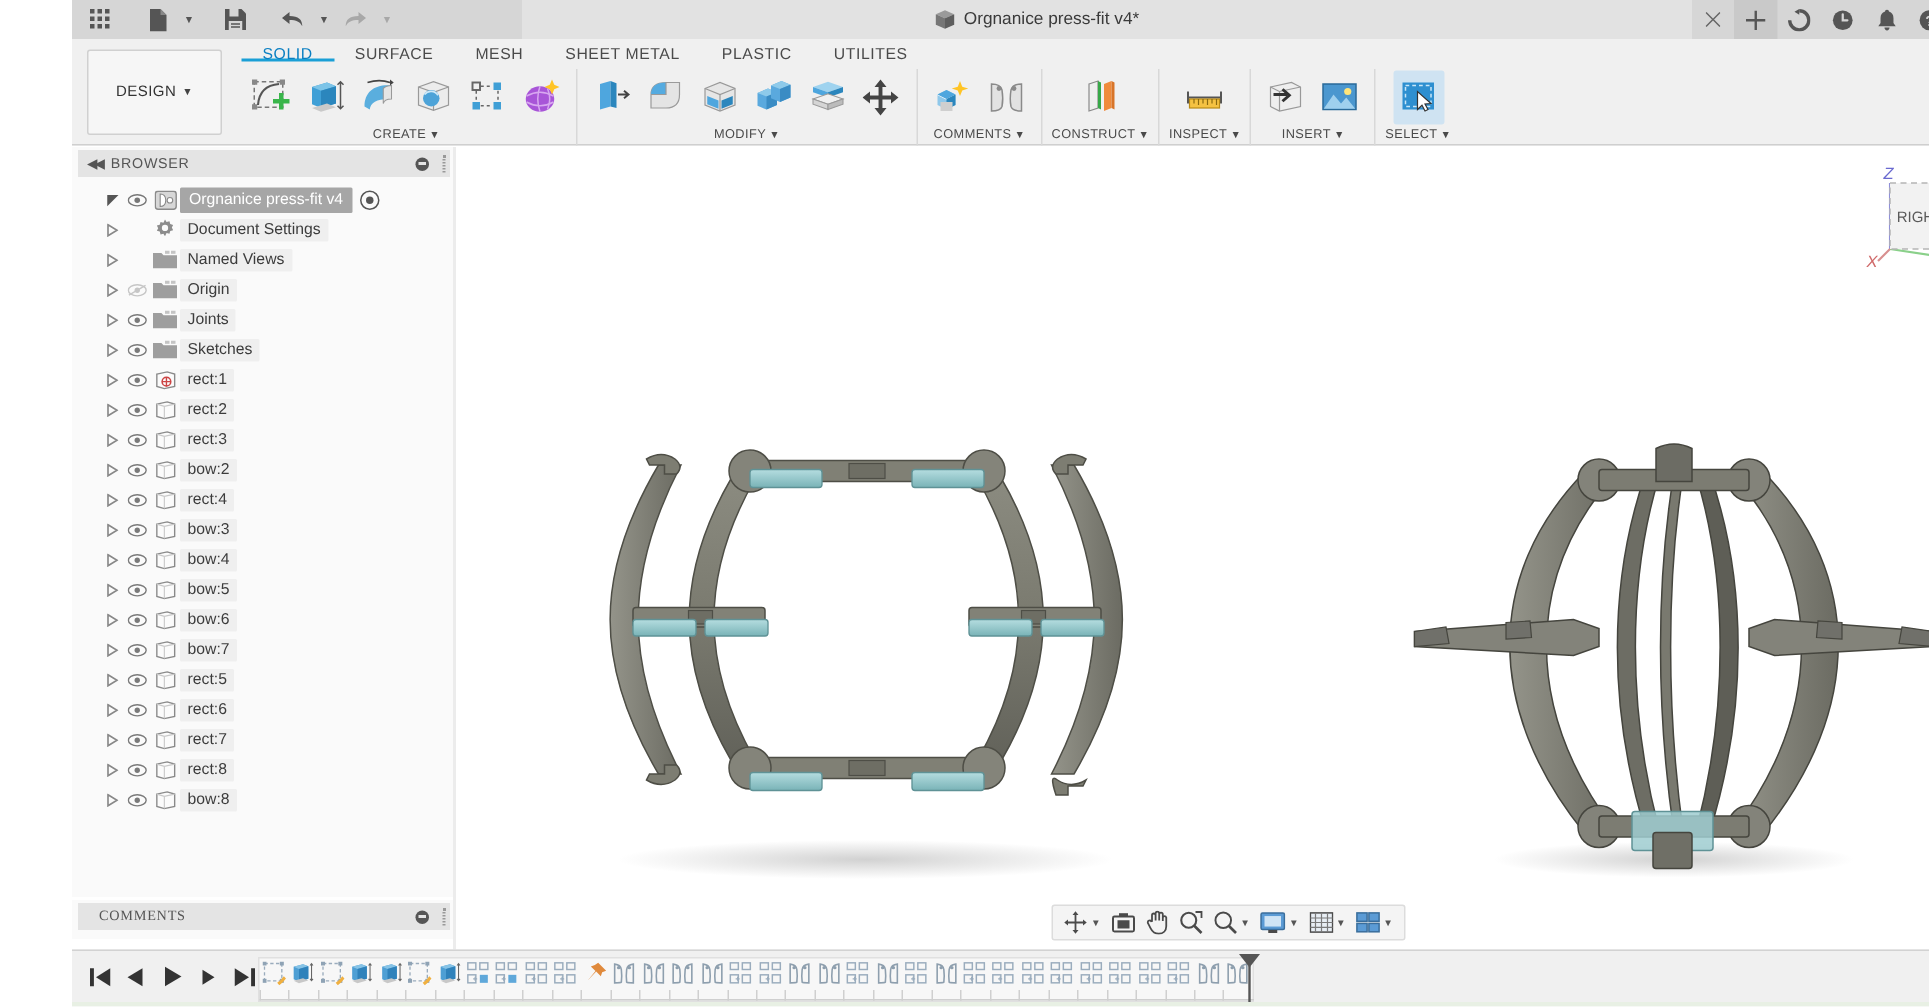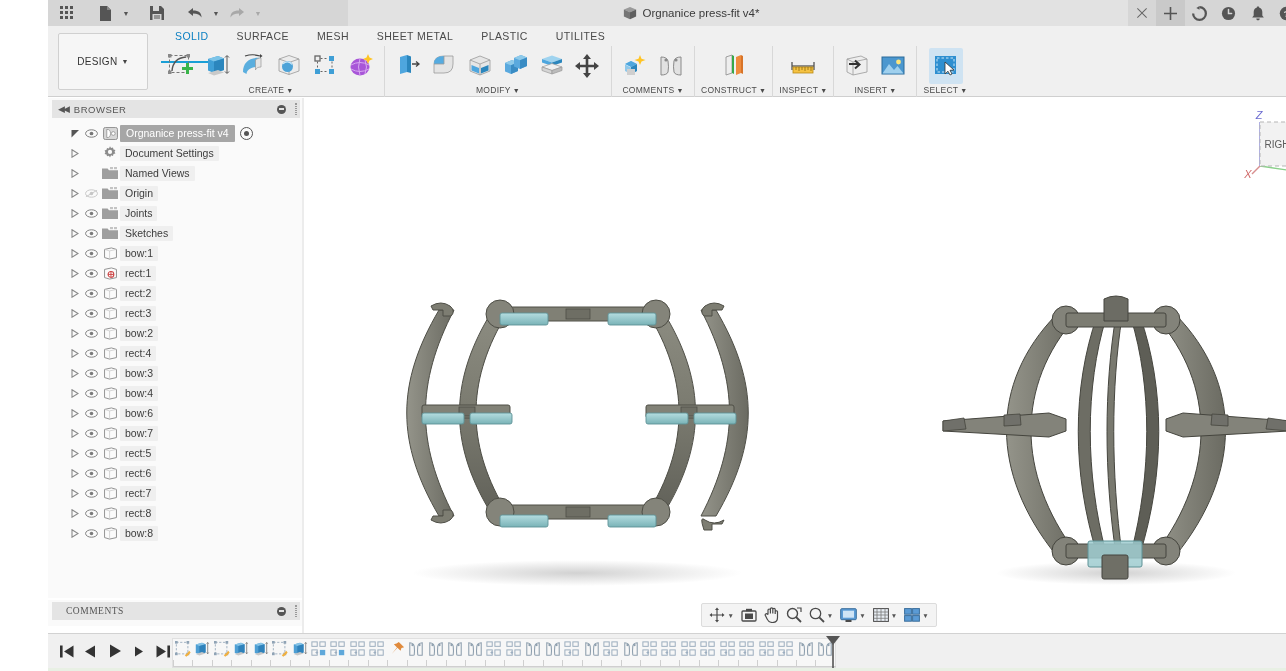--- a/index.html
+++ b/index.html
@@ -60,21 +60,21 @@
     background: #f6f6f6; border: 1px solid #d0d0d0; border-radius: 2px;
     display: flex; align-items: center; justify-content: center;
     font-size: 10px; color: #333; letter-spacing: .3px;
     cursor: default;
   }
   .design-caret { font-size: 7px; margin-left: 4px; color: #444; }
 
   .tabs { position: absolute; left: 113px; top: 0; height: 20px; display: flex; align-items: flex-start; }
   .tab {
     padding: 4px 14px 0 14px; font-size: 10.5px; color: #4a4a4a;
-    letter-spacing: .4px; height: 37px; cursor: default;
+    letter-spacing: .4px; height: 15px; cursor: default;
   }
   .tab.active { color: #0a7fc2; border-bottom: 2px solid #1a9fd6; font-weight: normal; }
 
   .ribbon-groups {
     position: absolute; left: 110px; top: 20px; height: 51px;
     display: flex; align-items: flex-start;
   }
   .rgroup { position: relative; display: flex; flex-direction: column; align-items: center; padding: 0 6px; height: 51px; }
   .rgroup + .rgroup { border-left: 1px solid #d8d8d8; }
   .ricons { display: flex; align-items: center; gap: 2px; height: 38px; padding-top: 1px; }
@@ -661,40 +661,20 @@
             </span>
             <span class="eye">
               <svg width="13" height="9" viewBox="0 0 14 9">
                 <ellipse cx="7" cy="4.5" rx="6.4" ry="4" fill="none" stroke="#7a7a7a" stroke-width="1"></ellipse>
                 <circle cx="7" cy="4.5" r="1.9" fill="#7a7a7a"></circle>
               </svg>
             </span>
             <span class="ticon">
               <svg width="15" height="13" viewBox="0 0 16 14">
                 <path d="M1.6 2.6 L9 1 L14.4 2.6 L14.4 11.4 L7 13 L1.6 11.4 Z" fill="#fbfbfb" stroke="#8a8a8a" stroke-width="1"></path>
-                <path d="M1.6 2.6 L7 4.2 L14.4 2.6 M7 4.2 L7 13" fill="none" stroke="#c9c9c9" stroke-width=".8"></path>
-              </svg>
-            </span>
-            <span class="tlabel">bow:1</span>
-          </div>
-          <div class="trow">
-            <span class="arrow">
-              <svg width="8" height="9" viewBox="0 0 8 9">
-                <path d="M1 0.8 L7 4.5 L1 8.2 Z" fill="none" stroke="#888" stroke-width="1.1"></path>
-              </svg>
-            </span>
-            <span class="eye">
-              <svg width="13" height="9" viewBox="0 0 14 9">
-                <ellipse cx="7" cy="4.5" rx="6.4" ry="4" fill="none" stroke="#7a7a7a" stroke-width="1"></ellipse>
-                <circle cx="7" cy="4.5" r="1.9" fill="#7a7a7a"></circle>
-              </svg>
-            </span>
-            <span class="ticon">
-              <svg width="15" height="13" viewBox="0 0 16 14">
-                <path d="M1.6 2.6 L9 1 L14.4 2.6 L14.4 11.4 L7 13 L1.6 11.4 Z" fill="#fbfbfb" stroke="#8a8a8a" stroke-width="1"></path>
                 <circle cx="8.5" cy="8" r="3.1" fill="none" stroke="#cc4444" stroke-width="1.1"></circle>
                 <path d="M8.5 4.6 L8.5 11.4 M5.2 8 L11.8 8" stroke="#cc4444" stroke-width="1"></path>
               </svg>
             </span>
             <span class="tlabel">rect:1</span>
           </div>
           <div class="trow">
             <span class="arrow">
               <svg width="8" height="9" viewBox="0 0 8 9">
                 <path d="M1 0.8 L7 4.5 L1 8.2 Z" fill="none" stroke="#888" stroke-width="1.1"></path>
@@ -806,20 +786,40 @@
                 <circle cx="7" cy="4.5" r="1.9" fill="#7a7a7a"></circle>
               </svg>
             </span>
             <span class="ticon">
               <svg width="15" height="13" viewBox="0 0 16 14">
                 <path d="M1.6 2.6 L9 1 L14.4 2.6 L14.4 11.4 L7 13 L1.6 11.4 Z" fill="#fbfbfb" stroke="#8a8a8a" stroke-width="1"></path>
                 <path d="M1.6 2.6 L7 4.2 L14.4 2.6 M7 4.2 L7 13" fill="none" stroke="#c9c9c9" stroke-width=".8"></path>
               </svg>
             </span>
             <span class="tlabel">bow:4</span>
+          </div>
+          <div class="trow">
+            <span class="arrow">
+              <svg width="8" height="9" viewBox="0 0 8 9">
+                <path d="M1 0.8 L7 4.5 L1 8.2 Z" fill="none" stroke="#888" stroke-width="1.1"></path>
+              </svg>
+            </span>
+            <span class="eye">
+              <svg width="13" height="9" viewBox="0 0 14 9">
+                <ellipse cx="7" cy="4.5" rx="6.4" ry="4" fill="none" stroke="#7a7a7a" stroke-width="1"></ellipse>
+                <circle cx="7" cy="4.5" r="1.9" fill="#7a7a7a"></circle>
+              </svg>
+            </span>
+            <span class="ticon">
+              <svg width="15" height="13" viewBox="0 0 16 14">
+                <path d="M1.6 2.6 L9 1 L14.4 2.6 L14.4 11.4 L7 13 L1.6 11.4 Z" fill="#fbfbfb" stroke="#8a8a8a" stroke-width="1"></path>
+                <path d="M1.6 2.6 L7 4.2 L14.4 2.6 M7 4.2 L7 13" fill="none" stroke="#c9c9c9" stroke-width=".8"></path>
+              </svg>
+            </span>
+            <span class="tlabel">bow:5</span>
           </div>
           <div class="trow">
             <span class="arrow">
               <svg width="8" height="9" viewBox="0 0 8 9">
                 <path d="M1 0.8 L7 4.5 L1 8.2 Z" fill="none" stroke="#888" stroke-width="1.1"></path>
               </svg>
             </span>
             <span class="eye">
               <svg width="13" height="9" viewBox="0 0 14 9">
                 <ellipse cx="7" cy="4.5" rx="6.4" ry="4" fill="none" stroke="#7a7a7a" stroke-width="1"></ellipse>

